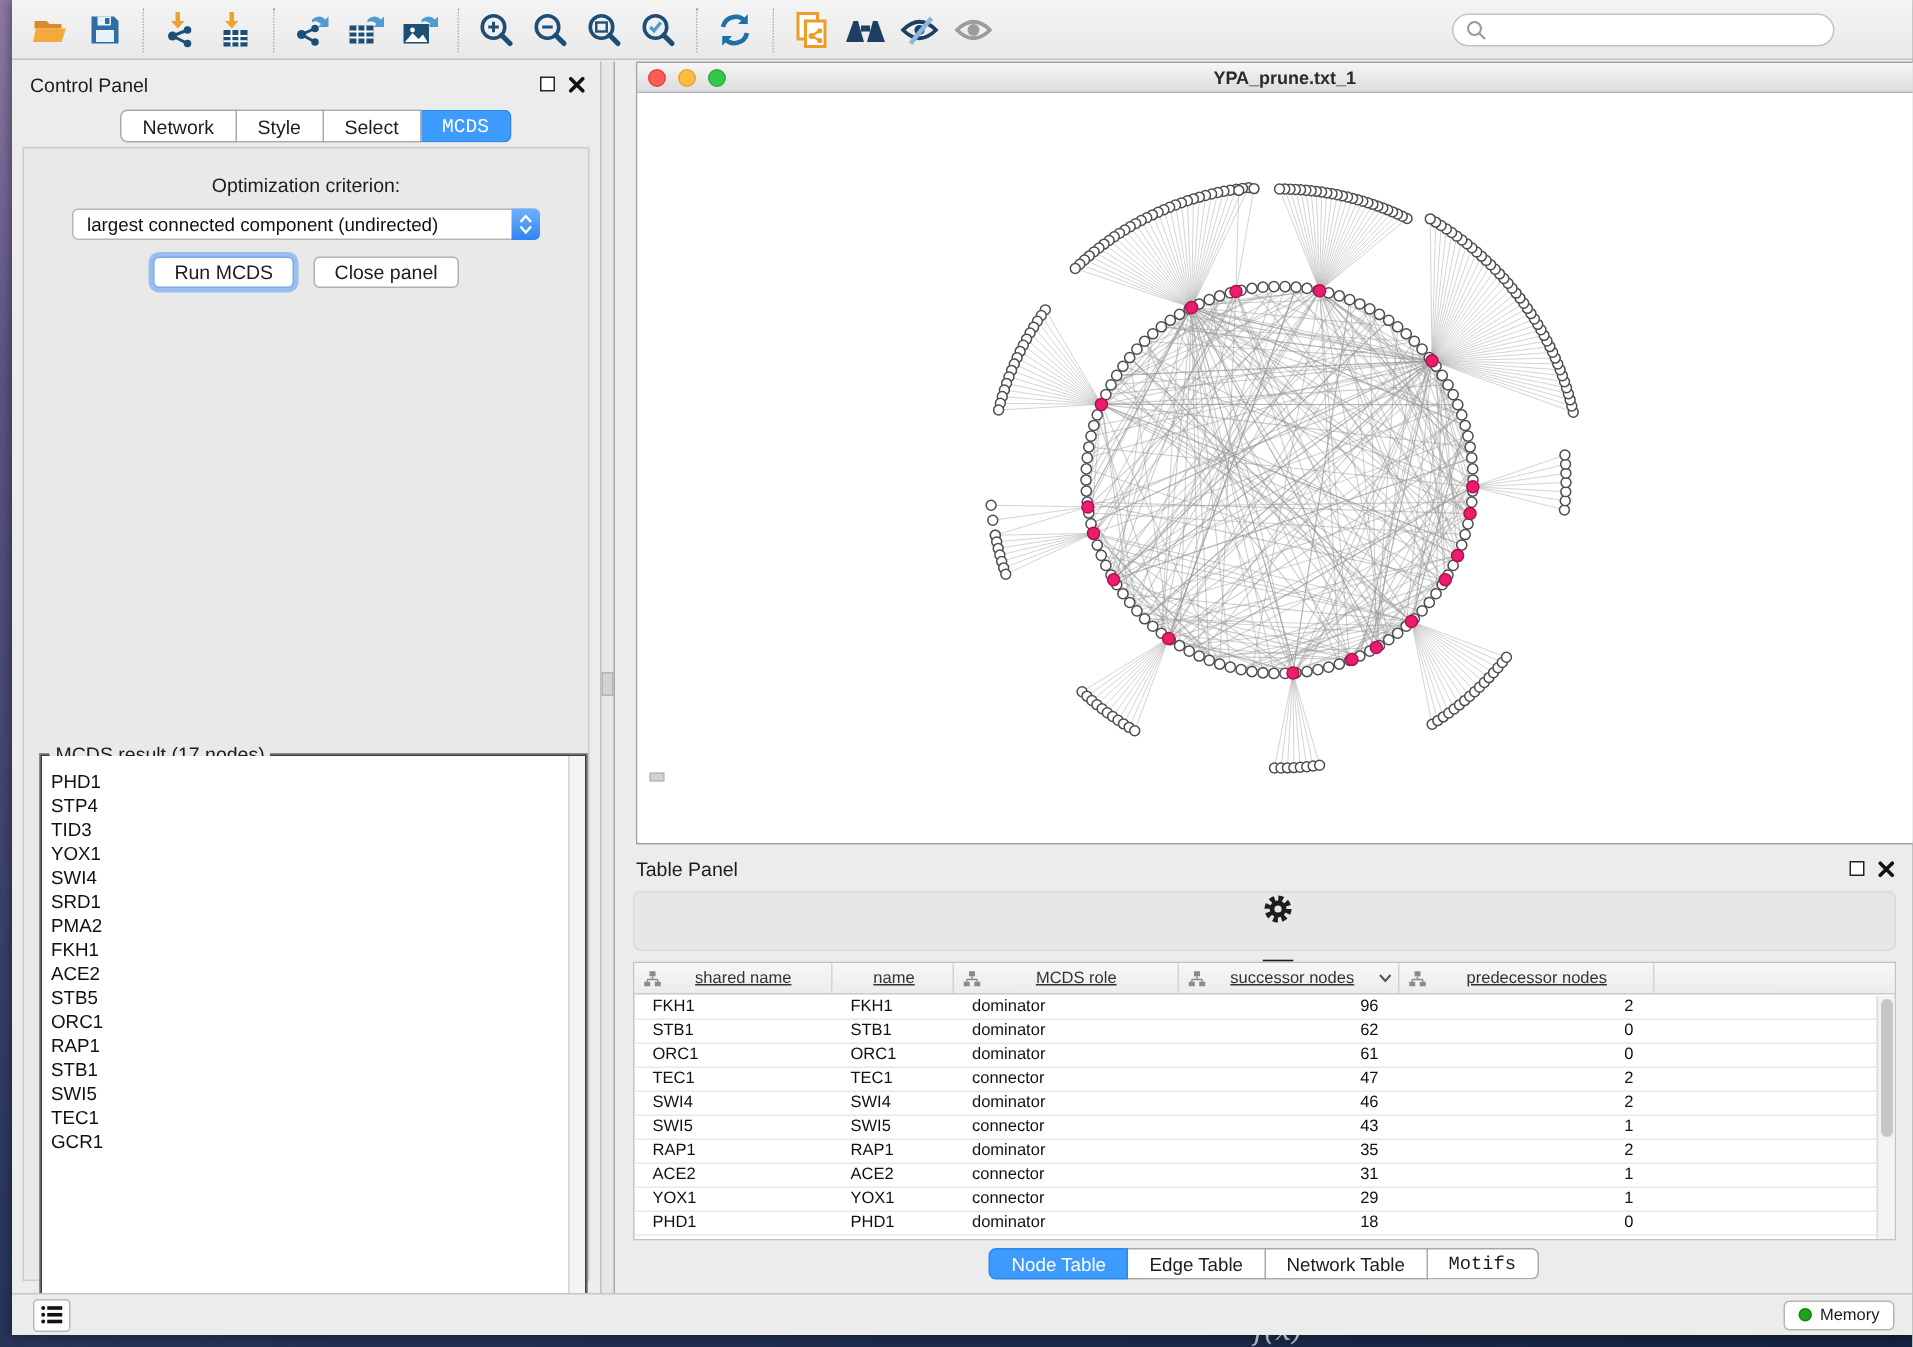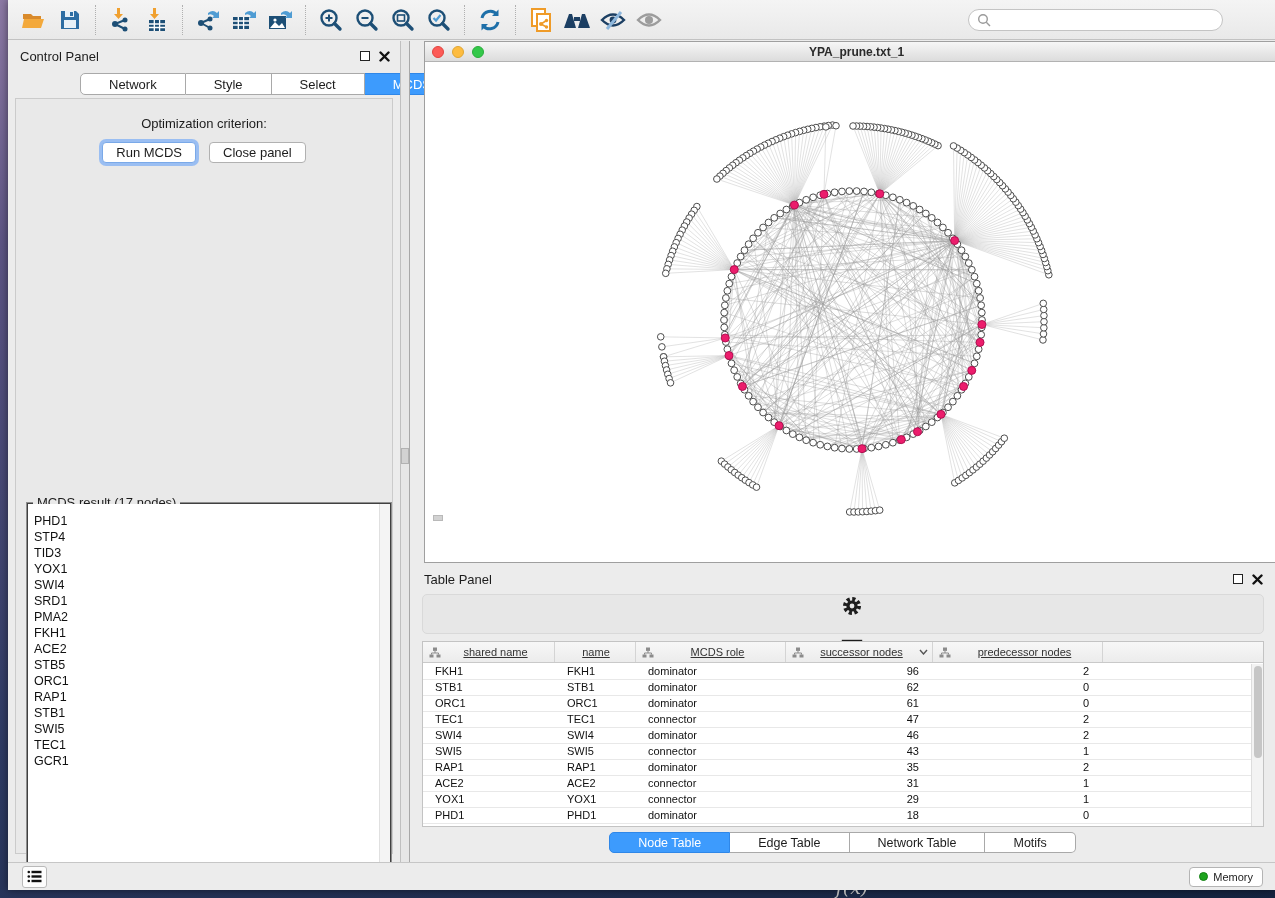--- a/index.html
+++ b/index.html
@@ -26,24 +26,24 @@
 
   
   .control-panel { position:absolute; left:0; top:41px; width:392px; height:821px; background:#ececec; }
   .panel-titlebar { height:26px; display:flex; align-items:center; padding:4px 10px 0 12px; }
   .panel-title { font-size:13px; color:#1c1c1c; }
   .panel-winbtns { margin-left:auto; display:flex; gap:9px; align-items:center; }
   .float-ic { width:10px; height:10px; border:1.5px solid #222; background:#fff; }
   .close-ic { width:11px; height:11px; }
 
   .seg-tabs { position:absolute; left:72px; top:32px; display:flex; }
-  .seg-tab { height:22px; padding:0 28px; font-size:13px; color:#1c1c1c; background:#fff;
+  .seg-tab { height:22px; padding:0 14px; font-size:13px; color:#1c1c1c; background:#fff;
     border:1px solid #a9a9a9; border-left:none; display:flex; align-items:center; }
   .seg-tab:first-child { border-left:1px solid #a9a9a9; border-radius:5px 0 0 5px; }
-  .seg-tab:last-child { border-radius:0 5px 5px 0; }
+  .seg-tab:last-child { border-radius:0 5px 5px 0;font-family:Liberation Mono, monospace; }
   .seg-tab.selected { background:#3d9bfd; border-color:#2f87e8; color:#fff; }
 
   .cp-body { position:absolute; left:7px; top:57px; width:378px; height:756px;
     background:#e9e9e9; border:1px solid #cbcbcb; }
   .opt-label { margin-top:17px; text-align:center; font-size:13px; color:#1c1c1c; }
   .combo { margin:8px auto 0; width:312px; height:21px; background:#fff;
     border:1px solid #b6b6b6; border-radius:4px; display:flex; align-items:center; position:relative; }
   .combo-text { flex:1; font-size:12.5px; color:#111; padding-left:9px; white-space:nowrap; }
   .combo-stepper { width:19px; height:21px; margin-right:-1px; border-radius:0 4px 4px 0;
     background:linear-gradient(#6fb1fb,#3183f2); display:flex; flex-direction:column;
@@ -279,20 +279,31 @@
       </span>
     </div>
     <div class="seg-tabs">
       <div class="seg-tab">Network</div>
       <div class="seg-tab">Style</div>
       <div class="seg-tab">Select</div>
       <div class="seg-tab selected">MCDS</div>
     </div>
     <div class="cp-body">
       <div class="opt-label">Optimization criterion:</div>
+      <div class="combo">
+        <span class="combo-text">largest connected component (undirected)</span>
+        <span class="combo-stepper">
+          <svg width="9" height="6" viewBox="0 0 9 6">
+              <path d="M1 5 L4.5 1 L8 5" fill="none" stroke="#fff" stroke-width="1.6"></path>
+            </svg>
+          <svg width="9" height="6" viewBox="0 0 9 6">
+              <path d="M1 1 L4.5 5 L8 1" fill="none" stroke="#fff" stroke-width="1.6"></path>
+            </svg>
+        </span>
+      </div>
       <div class="btn-row">
         <div class="mac-btn focused">Run MCDS</div>
         <div class="mac-btn">Close panel</div>
       </div>
       <div class="mcds-group">
         <span class="mcds-legend">MCDS result (17 nodes)</span>
         <div class="mcds-list">
             <div class="mcds-item">PHD1</div>
             <div class="mcds-item">STP4</div>
             <div class="mcds-item">TID3</div>

